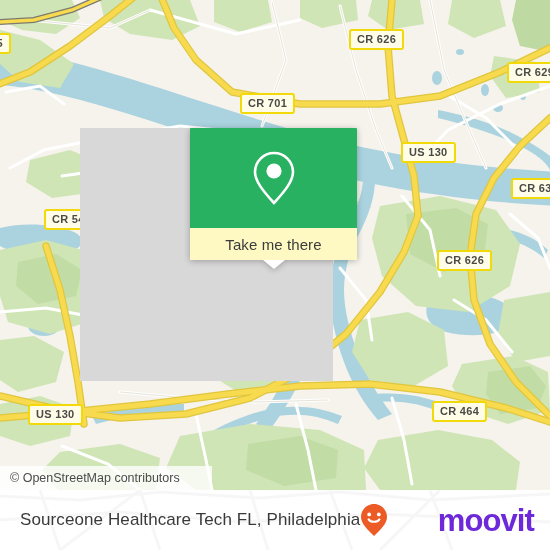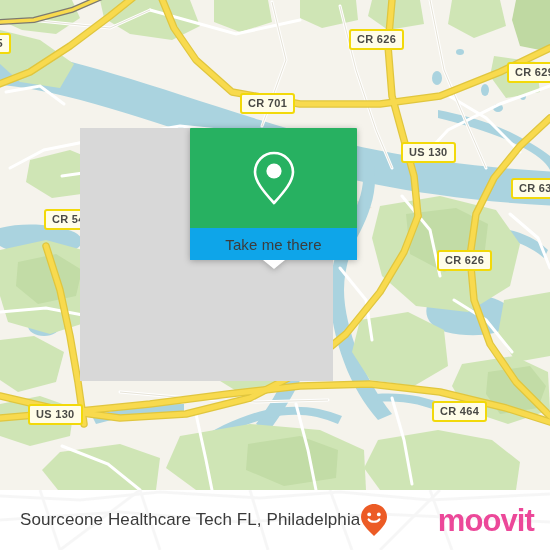--- a/index.html
+++ b/index.html
@@ -45,21 +45,21 @@
     position:absolute;left:190px;top:128px;width:167px;
     z-index:8;
     filter:drop-shadow(0 1px 3px rgba(0,0,0,.28));
   }
   .popup-head{
     height:100px;background:#27b161;
     display:flex;align-items:center;justify-content:center;
     border-radius:1px 1px 0 0;
   }
   .popup-body{
-    background:#0ea5e9;height:32px;
+    background:#fef9c3;height:32px;
     display:flex;align-items:center;justify-content:center;
     position:relative;
   }
   .popup-body .label{
     font-size:15px;color:#3c3c3c;letter-spacing:.1px;
   }
   .popup-tail{
     position:absolute;left:50%;top:100%;
     transform:translateX(-50%);
     width:0;height:0;
@@ -95,21 +95,21 @@
   .footer .place{
     position:relative;
     margin-left:20px;font-size:17px;color:#3a3a3a;letter-spacing:.1px;
     z-index:2;
   }
   .brand{
     position:absolute;right:16px;top:50%;transform:translateY(-50%);
     display:flex;align-items:center;gap:1px;z-index:2;
   }
   .brand .wordmark{
-    font-size:31px;font-weight:bold;color:#ec4899;letter-spacing:-.9px;
+    font-size:31px;font-weight:bold;color:#6d28d9;letter-spacing:-.9px;
     line-height:31px;
     margin-left:48px;
   }
 </style>
 </head>
 <body>
 
 <div id="app">
 
   <div class="map">
@@ -287,20 +287,23 @@
         <path d="M23 3 C12.5 3 4 11.5 4 22 C4 31 12 41 23 53 C34 41 42 31 42 22 C42 11.5 33.5 3 23 3 Z" fill="none" stroke="#ffffff" stroke-width="2.6" stroke-linejoin="round"></path>
         <circle cx="23" cy="21" r="7.6" fill="#ffffff"></circle>
       </svg>
     </div>
     <div class="popup-body">
       <span class="label">Take me there</span>
       <span class="popup-tail"></span>
     </div>
   </div>
 
+  <div class="attrib">
+    <span>© OpenStreetMap contributors</span>
+  </div>
 
   <div class="footer">
     <svg class="watermark" viewBox="0 0 550 550">
       <g stroke="#6b6b6b" stroke-width="3" fill="none">
         <path d="M0,496 L80,500 L160,492 L260,498 L340,492 L430,500 L550,494"></path>
         <path d="M40,490 L60,550"></path>
         <path d="M140,490 L160,550"></path>
         <path d="M250,490 L268,550"></path>
         <path d="M330,490 L352,550"></path>
         <path d="M430,490 L452,550"></path>

